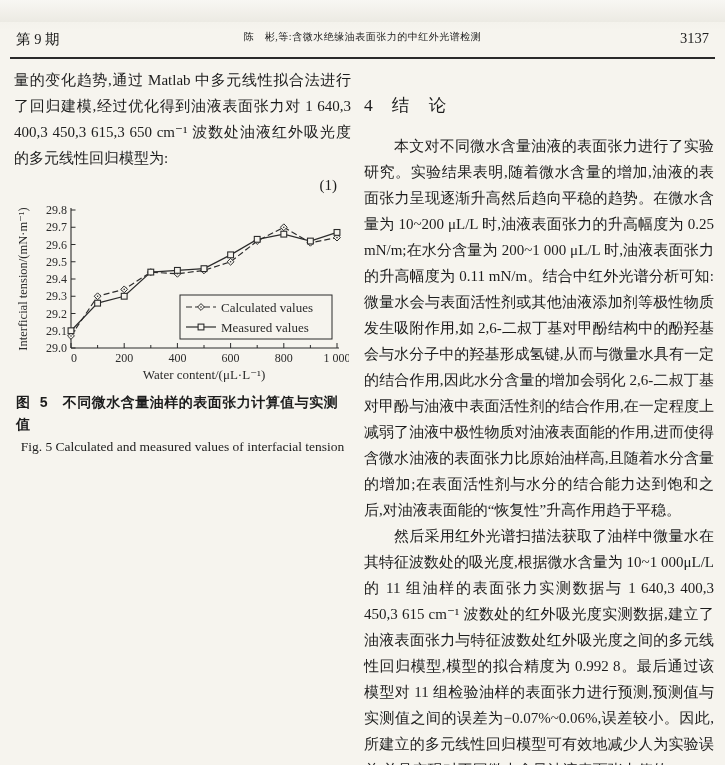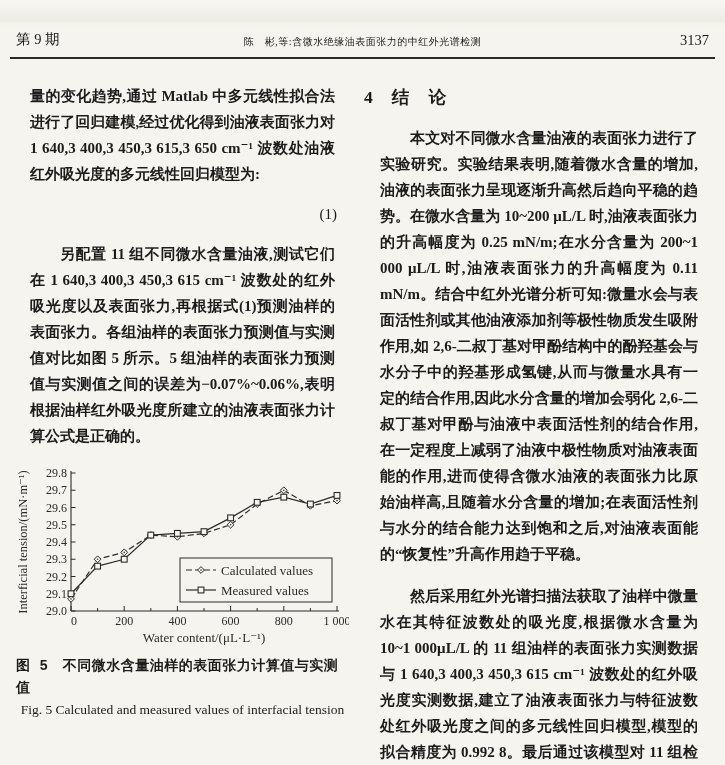--- a/index.html
+++ b/index.html
@@ -12,52 +12,52 @@
   .page{
     position:relative;width:725px;height:765px;overflow:hidden;
     background:linear-gradient(180deg,#efede7 0%,#f6f4ee 4%,#f6f4ee 100%);
   }
   .page::before{
     content:"";position:absolute;left:0;top:0;width:100%;height:22px;
     background:linear-gradient(180deg,#f8f7f3,#eceae3);pointer-events:none;
   }
   
   .hdr{
-    position:relative;display:flex;align-items:flex-end;
+    position:relative;display:flex;align-items:flex-start;
     padding:30px 16px 6px 16px;font-size:14.5px;
   }
   .hdr .issue{width:110px;text-align:left;}
   .hdr .rtitle{flex:1;text-align:center;font-size:10px;letter-spacing:.5px;}
   .hdr .pageno{width:110px;text-align:right;}
   .rule{height:0;border-top:2px solid #2a2a2a;margin:2px 10px 0 10px;}
   
   .columns{display:flex;padding:8px 11px 0 14px;gap:13px;}
   .col{box-sizing:border-box;}
   .col.left{width:337px;}
   .col.right{width:350px;padding-top:12px;}
   p.body{
-    margin:16px;font-size:15px;line-height:26px;
-    text-align:justify;text-justify:inter-character;font-weight:bold;
+    margin:0;font-size:15px;line-height:26px;
+    text-align:justify;text-justify:inter-character;
   }
   p.indent{text-indent:2em;}
   
   .equation{margin:3px 0 4px 0;font-size:15px;line-height:24px;}
   .eq-line{font-style:italic;font-family:"Liberation Serif","DejaVu Serif",serif;padding-left:20px;letter-spacing:.3px;}
   .eq-line2{padding-left:12px;}
   .eq-num{text-align:right;padding-right:14px;font-style:normal;line-height:22px;}
   
   figure{margin:6px 0 0 0;padding:0;}
   .chart-wrap{width:335px;}
   svg{display:block;}
   figcaption{margin-top:2px;}
   .cap-zh{font-weight:bold;font-size:14px;text-align:left;padding-left:2px;letter-spacing:.5px;line-height:22px;font-family:Liberation Mono, monospace;}
   .cap-en{font-size:13.5px;text-align:center;line-height:21px;}
   
   h2.sec{
-    margin:6px 0 16px 0;font-size:17.5px;font-weight:bold;
+    margin:14px 0 16px 0;font-size:17.5px;font-weight:normal;
     letter-spacing:1px;font-family:"Liberation Serif","DejaVu Serif",serif;
   }
   h2.sec .secnum{margin-right:18px;}
 </style>
 </head>
 <body>
 
 <div class="page">
 
   <div class="hdr">
@@ -69,21 +69,20 @@
 
   <div class="columns">
 
     <section class="col left">
       <p class="body">量的变化趋势,通过 Matlab 中多元线性拟合法进行了回归建模,经过优化得到油液表面张力对 1 640,3 400,3 450,3 615,3 650 cm⁻¹ 波数处油液红外吸光度的多元线性回归模型为:</p>
 
       <div class="equation">
         <div class="eq-num">(1)</div>
       </div>
 
-      <p class="body indent">另配置 11 组不同微水含量油液,测试它们在 1 640,3 400,3 450,3 615 cm⁻¹ 波数处的红外吸光度以及表面张力,再根据式(1)预测油样的表面张力。各组油样的表面张力预测值与实测值对比如图 5 所示。5 组油样的表面张力预测值与实测值之间的误差为−0.07%~0.06%,表明根据油样红外吸光度所建立的油液表面张力计算公式是正确的。</p>
 
       <figure>
         <div class="chart-wrap">
           <svg id="fig5chart" width="335" height="188" viewBox="0 0 335 188">
               <line x1="57" y1="6" x2="57" y2="146" stroke="#2b2b2b" stroke-width="1.1"></line>
               <line x1="57" y1="146" x2="325" y2="146" stroke="#2b2b2b" stroke-width="1.1"></line>
               <line x1="57" y1="146" x2="61.5" y2="146" stroke="#2b2b2b" stroke-width="1"></line>
               <text x="53" y="150" font-size="12" font-family="&quot;Liberation Serif&quot;,&quot;DejaVu Serif&quot;,serif" fill="#2b2b2b" text-anchor="end">29.0</text>
               <line x1="57" y1="128.74999999999977" x2="61.5" y2="128.74999999999977" stroke="#2b2b2b" stroke-width="1"></line>
               <text x="53" y="132.74999999999977" font-size="12" font-family="&quot;Liberation Serif&quot;,&quot;DejaVu Serif&quot;,serif" fill="#2b2b2b" text-anchor="end">29.1</text>

